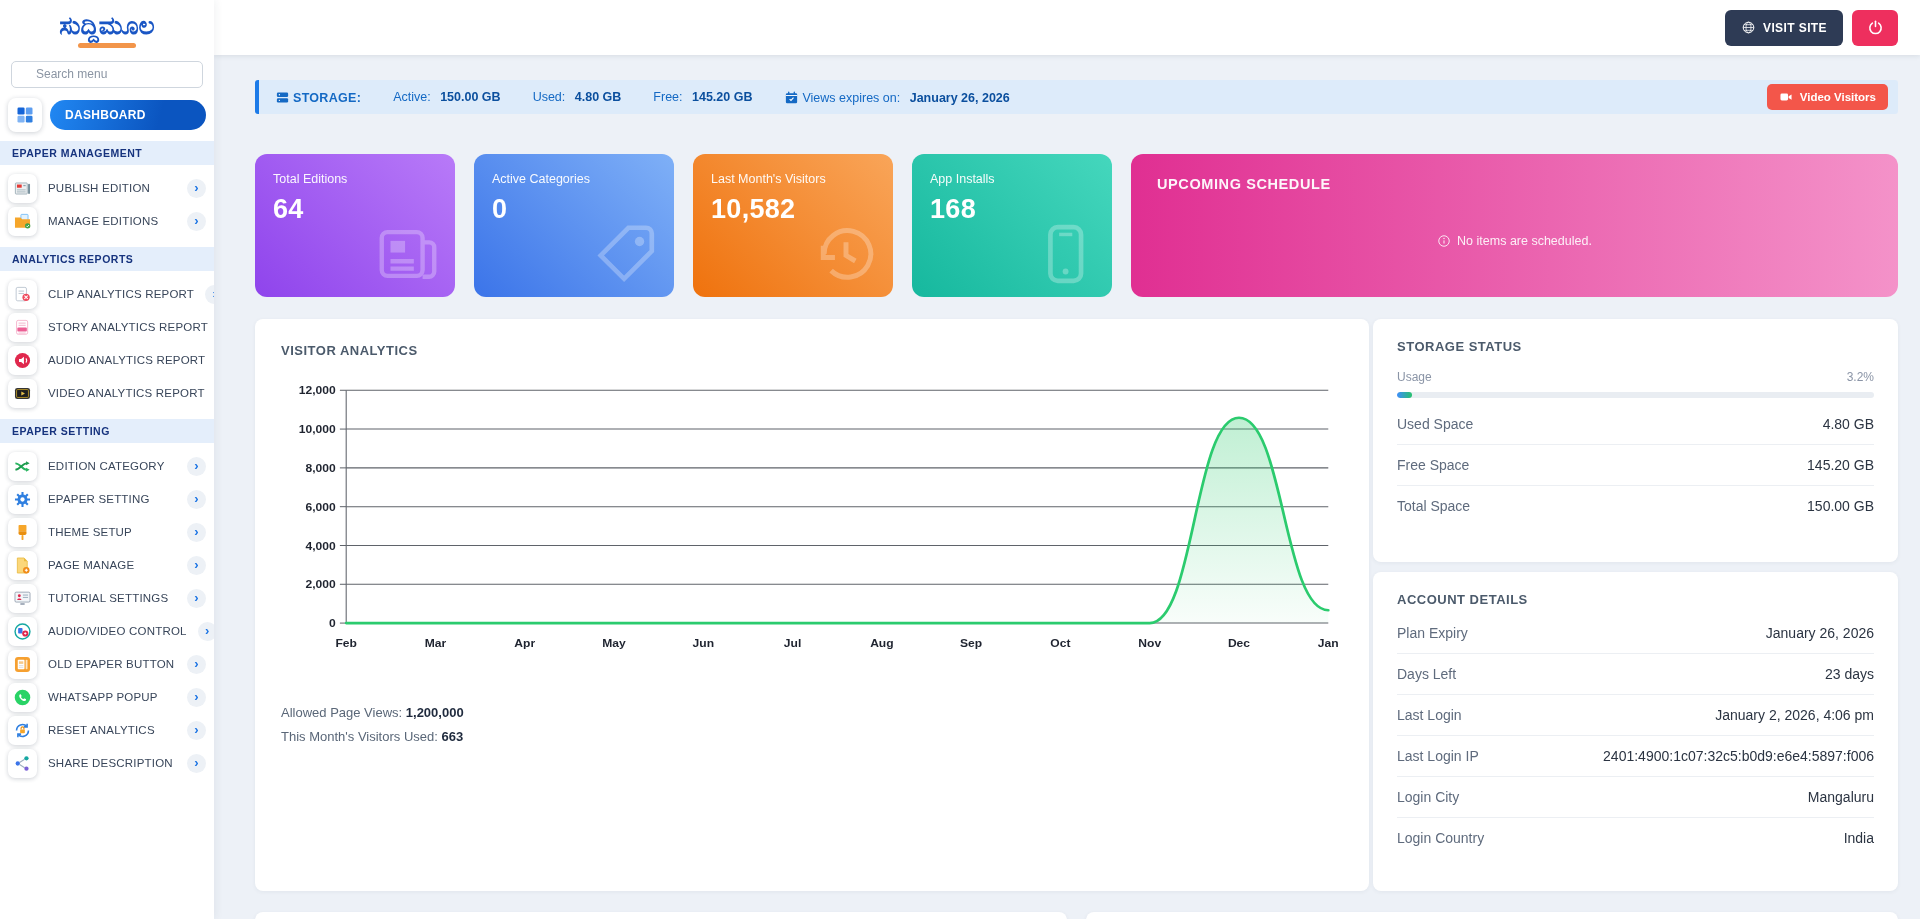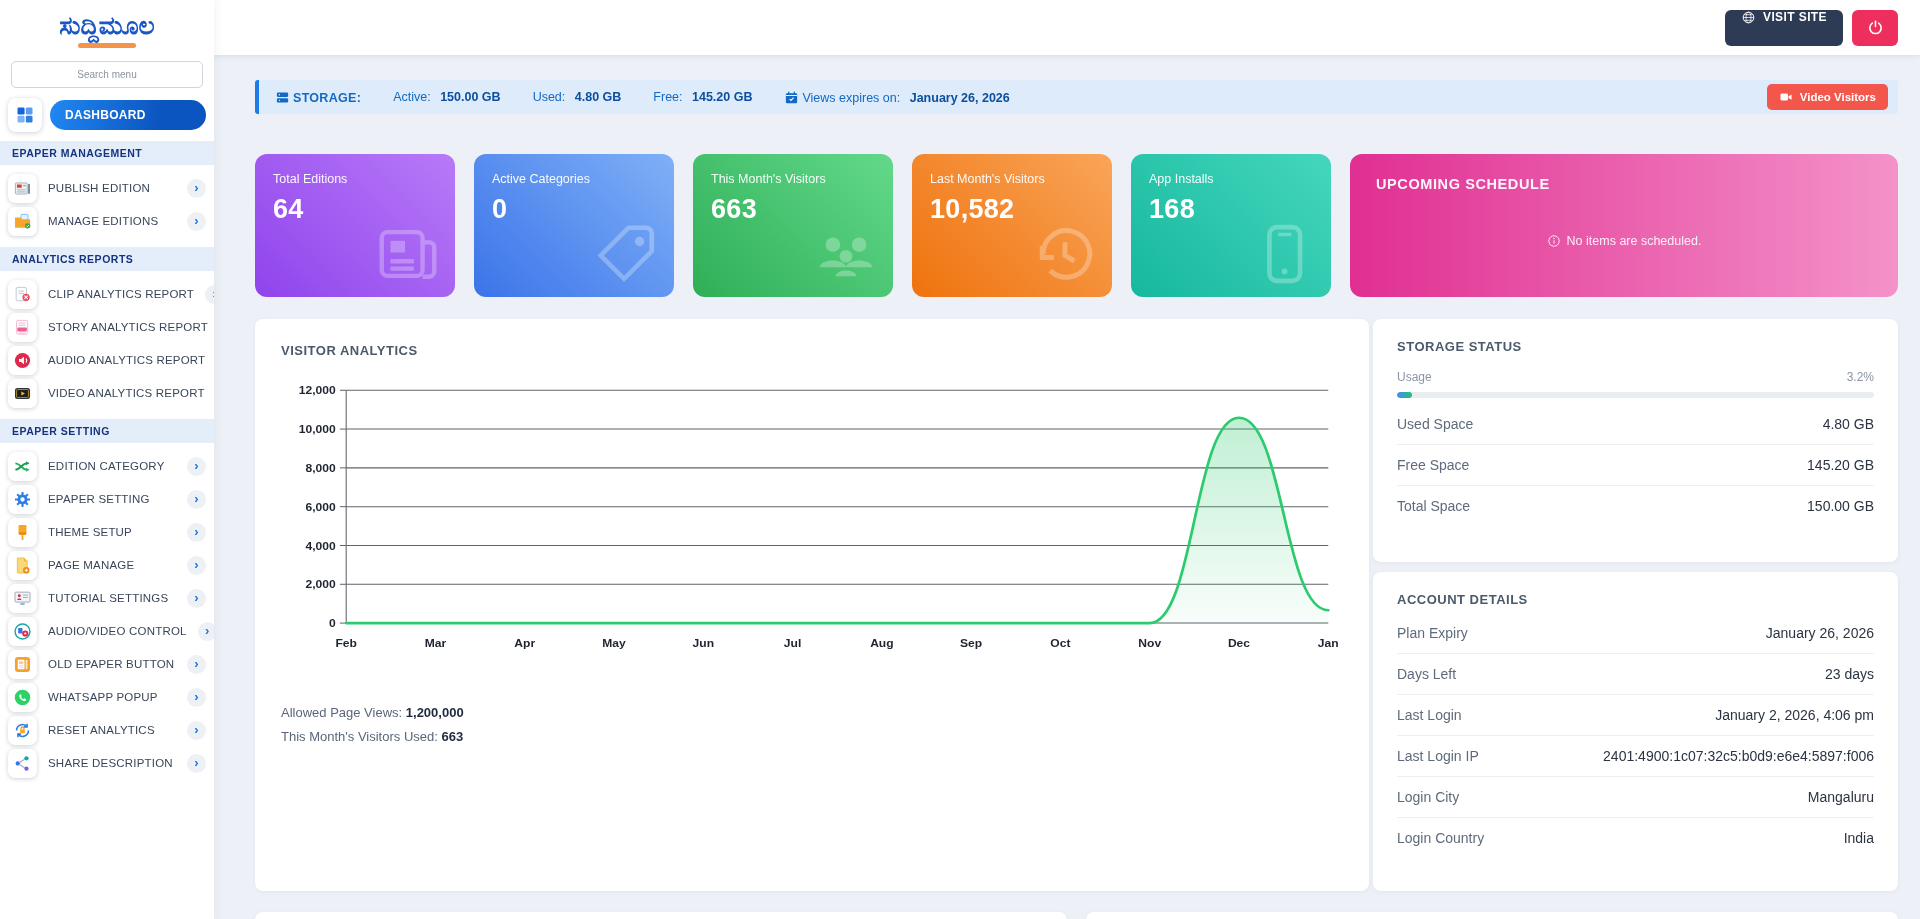--- a/index.html
+++ b/index.html
@@ -7,22 +7,22 @@
   body { font-family:"Liberation Sans","DejaVu Sans",sans-serif; background:#edf1f7; color:#3c4759; }
 
   
   .sidebar { position:fixed; left:0; top:0; width:214px; height:919px; background:#fff;
              box-shadow:2px 0 8px rgba(30,45,70,.06); z-index:20; overflow:hidden; }
   .logo-wrap { text-align:center; padding:12px 6px 4px; }
   .logo-text { font-size:25px; font-weight:bold; color:#1a56c4; line-height:1.1; display:inline-block; }
   .logo-tagline { width:58px; height:5px; background:#f0832a; border-radius:3px; margin:3px auto 0 auto; opacity:.85; }
   .search-box { margin:9px 11px 10px; }
   .search-box input { width:100%; height:27px; border:1px solid #cfd6de; border-radius:5px;
-                      padding:0 17px; font-size:10px; color:#444; outline:none;
-                      font-family:"Liberation Sans",sans-serif;text-align:center; }
+                      padding:0 24px; font-size:12px; color:#444; outline:none;
+                      font-family:"Liberation Sans",sans-serif; }
   .search-box input::placeholder { color:#8b95a3; }
   .dash-row { display:flex; align-items:center; gap:8px; padding:0 8px 0 8px; margin-bottom:6px; }
   .dash-ic { width:34px; height:34px; background:#fff; border-radius:8px; box-shadow:0 1px 5px rgba(30,45,70,.22);
              display:flex; align-items:center; justify-content:center; flex:0 0 34px; }
   .dash-pill { flex:1; height:30px; background:linear-gradient(105deg,#2188f3 0%,#0b55c0 70%);
                border-radius:16px; color:#fff; font-size:12px; font-weight:bold;
                display:flex; align-items:center; padding-left:15px; letter-spacing:.3px; cursor:pointer; }
   .side-section { background:#e4eefb; color:#16337e; font-size:10.5px; font-weight:bold;
                   letter-spacing:.5px; padding:6px 12px; margin:9px 0 7px; }
   .side-item { display:flex; align-items:center; gap:11px; padding:4px 8px; height:33px; cursor:pointer; }
@@ -33,21 +33,21 @@
           font-size:13px; font-weight:bold; display:flex; align-items:center; justify-content:center;
           line-height:1; padding-bottom:2px; flex:0 0 19px; }
 
   
   .main { margin-left:214px; height:919px; display:flex; flex-direction:column; }
   .topbar { height:55px; background:#fff; box-shadow:0 1px 5px rgba(31,45,61,.10);
             display:flex; align-items:center; justify-content:flex-end; gap:9px; padding-right:22px;
             position:relative; z-index:10; flex:0 0 55px; }
   .btn-visit { background:#2e3b55; color:#fff; border:none; border-radius:6px; height:36px;
                padding:0 16px; font-size:12px; font-weight:bold; letter-spacing:.4px;
-               display:flex; gap:7px; cursor:pointer; font-family:inherit; }
+               display:flex; align-items:center; gap:7px; cursor:pointer; font-family:inherit; }
   .btn-power { background:#ee2f5e; border:none; border-radius:6px; height:36px; width:46px;
                display:flex; align-items:center; justify-content:center; cursor:pointer; }
 
   .content { flex:1; padding:25px 22px 0 41px; overflow:hidden; }
 
   
   .info-bar { background:#ddebfa; border-left:4px solid #1d7be8; border-radius:3px; height:34px;
               display:flex; align-items:center; gap:6px; padding:0 10px 0 16px; margin-bottom:40px;
               font-size:12.5px; color:#1469c4; }
   .info-bar .seg { display:flex; align-items:flex-end; gap:3px; margin-right:26px; }
@@ -402,34 +402,20 @@
             </svg>
           </div>
         </div>
         <div class="stat-card" style="background: linear-gradient(45deg, rgb(59, 116, 233), rgb(127, 176, 247));">
           <div class="stat-label">Active Categories</div>
           <div class="stat-value">0</div>
           <div class="card-bgicon">
             <svg viewBox="0 0 24 24">
               <path d="M12.5 3h6a2 2 0 0 1 2 2v6l-9.5 9.5L3 12.5z" stroke="#fff" stroke-width="1.6" fill="none"></path>
               <circle cx="16.3" cy="7.7" r="1.6" fill="#fff"></circle>
-            </svg>
-          </div>
-        </div>
-        <div class="stat-card" style="background: linear-gradient(45deg, rgb(47, 174, 87), rgb(98, 217, 138));">
-          <div class="stat-label">This Month's Visitors</div>
-          <div class="stat-value">663</div>
-          <div class="card-bgicon">
-            <svg viewBox="0 0 24 24" fill="#fff">
-              <circle cx="7.5" cy="8.8" r="2.5"></circle>
-              <circle cx="16.5" cy="8.8" r="2.5"></circle>
-              <path d="M3 16.5c.5-3 8.5-3 9 0z"></path>
-              <path d="M12 16.5c.5-3 8.5-3 9 0z"></path>
-              <circle cx="12" cy="12.8" r="2.2"></circle>
-              <path d="M8.4 19.6c.4-2.6 6.8-2.6 7.2 0z"></path>
             </svg>
           </div>
         </div>
         <div class="stat-card" style="background: linear-gradient(45deg, rgb(239, 114, 13), rgb(249, 165, 89));">
           <div class="stat-label">Last Month's Visitors</div>
           <div class="stat-value">10,582</div>
           <div class="card-bgicon">
             <svg viewBox="0 0 24 24">
               <g stroke="#fff" stroke-width="1.7" fill="none">
                 <path d="M4.5 12a8 8 0 1 1 2.4 5.7"></path>

